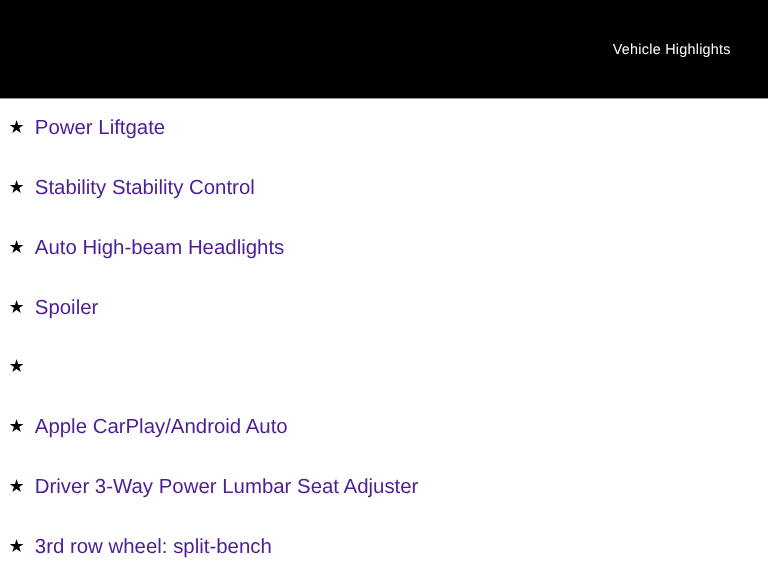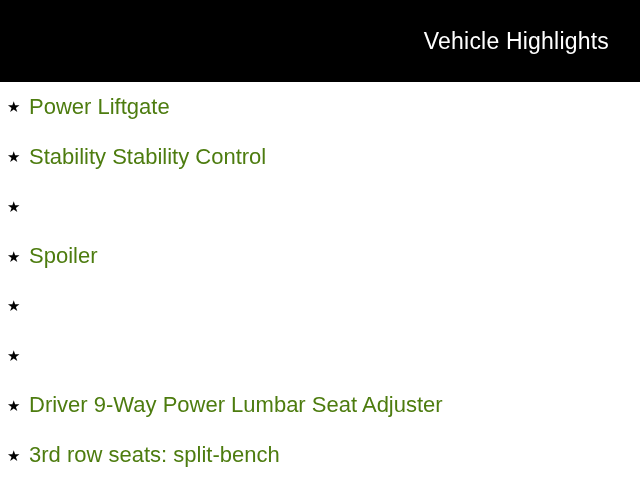--- a/index.html
+++ b/index.html
@@ -19,21 +19,21 @@
     height: 82px;
     background: #000000;
     color: #ffffff;
     display: flex;
     align-items: center;
     justify-content: flex-end;
     padding-right: 31px;
     box-sizing: border-box;
   }
   .header-title {
-    font-size: 23px;
+    font-size: 12px;
     letter-spacing: 0.2px;
     color: #ffffff;
   }
   .highlight-list {
     height: 398px;
     display: flex;
     flex-direction: column;
   }
   .row {
     flex: 1;
@@ -44,22 +44,22 @@
   .star {
     font-size: 15px;
     line-height: 1;
     color: #000000;
     width: 12px;
     margin-right: 10px;
     text-align: left;
     flex: 0 0 auto;
   }
   .label {
-    font-size: 22px;
-    color: #4d7c0f;
+    font-size: 17px;
+    color: #4c1d95;
     line-height: 1;
     white-space: nowrap;
   }
 </style>
 </head>
 <body>
 
 <div class="screen">
 
   <div class="header">
@@ -73,39 +73,41 @@
       <span class="label">Power Liftgate</span>
     </div>
 
     <div class="row">
       <span class="star">★</span>
       <span class="label">Stability Stability Control</span>
     </div>
 
     <div class="row">
       <span class="star">★</span>
+      <span class="label">Auto High-beam Headlights</span>
     </div>
 
     <div class="row">
       <span class="star">★</span>
       <span class="label">Spoiler</span>
     </div>
 
     <div class="row">
       <span class="star">★</span>
     </div>
 
     <div class="row">
       <span class="star">★</span>
+      <span class="label">Apple CarPlay/Android Auto</span>
     </div>
 
     <div class="row">
       <span class="star">★</span>
-      <span class="label">Driver 9-Way Power Lumbar Seat Adjuster</span>
+      <span class="label">Driver 3-Way Power Lumbar Seat Adjuster</span>
     </div>
 
     <div class="row">
       <span class="star">★</span>
-      <span class="label">3rd row seats: split-bench</span>
+      <span class="label">3rd row wheel: split-bench</span>
     </div>
 
   </div>
 </div>
 
 </body></html>

